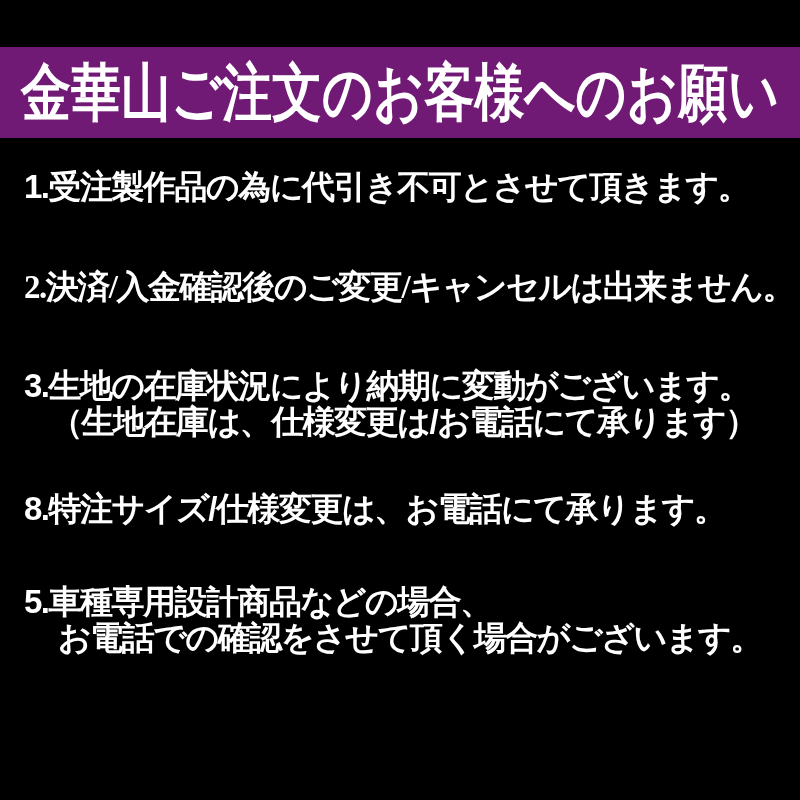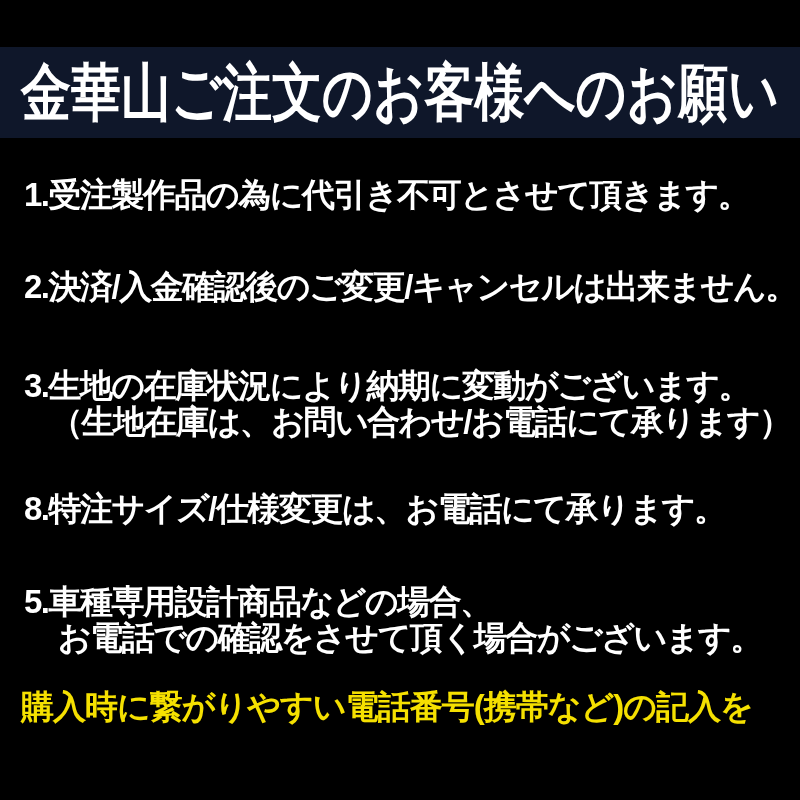--- a/index.html
+++ b/index.html
@@ -15,21 +15,21 @@
     font-family: "Liberation Sans", "DejaVu Sans", sans-serif;
     font-weight: bold;
   }
   
   .banner {
     position: absolute;
     left: 0;
     top: 47px;
     width: 800px;
     height: 91px;
-    background: #0f172a;
+    background: #701a75;
     display: flex;
     align-items: center;
     justify-content: center;
   }
   .banner .title {
     color: #ffffff;
     font-size: 50px;
     letter-spacing: 0px;
     white-space: nowrap;
     transform: scaleY(1.25);
@@ -41,22 +41,22 @@
     position: absolute;
     left: 24px;
     color: #ffffff;
     font-size: 33px;
     letter-spacing: -1.5px;
     line-height: 36px;
     white-space: nowrap;
   }
   .notice .line2-sm { padding-left: 26px; }
   .notice .line2-md { padding-left: 34px; }
-  #notice-1 { top: 169px; margin-top: 8px; }
-  #notice-2 { top: 269px; }
+  #notice-1 { top: 169px; }
+  #notice-2 { top: 269px; font-family: Liberation Serif, serif; }
   #notice-3 { top: 368px; }
   #notice-4 { top: 491px; }
   #notice-5 { top: 584px; }
   
   .footer-note {
     position: absolute;
     left: 21px;
     top: 689px;
     color: #f5e000;
     font-size: 33px;
@@ -75,27 +75,26 @@
 <div class="notice" id="notice-1">
   <div>1.受注製作品の為に代引き不可とさせて頂きます。</div>
 </div>
 
 <div class="notice" id="notice-2">
   <div>2.決済/入金確認後のご変更/キャンセルは出来ません。</div>
 </div>
 
 <div class="notice" id="notice-3">
   <div>3.生地の在庫状況により納期に変動がございます。</div>
-  <div class="line2-sm">（生地在庫は、お問い合わせ/お電話にて承ります）</div>
+  <div class="line2-sm">（生地在庫は、仕様変更は/お電話にて承ります）</div>
 </div>
 
 <div class="notice" id="notice-4">
   <div>8.特注サイズ/仕様変更は、お電話にて承ります。</div>
 </div>
 
 <div class="notice" id="notice-5">
   <div>5.車種専用設計商品などの場合、</div>
   <div class="line2-md">お電話での確認をさせて頂く場合がございます。</div>
 </div>
 
 <div class="footer-note">
-  <div>購入時に繋がりやすい電話番号(携帯など)の記入を</div>
 </div>
 
 </body></html>

